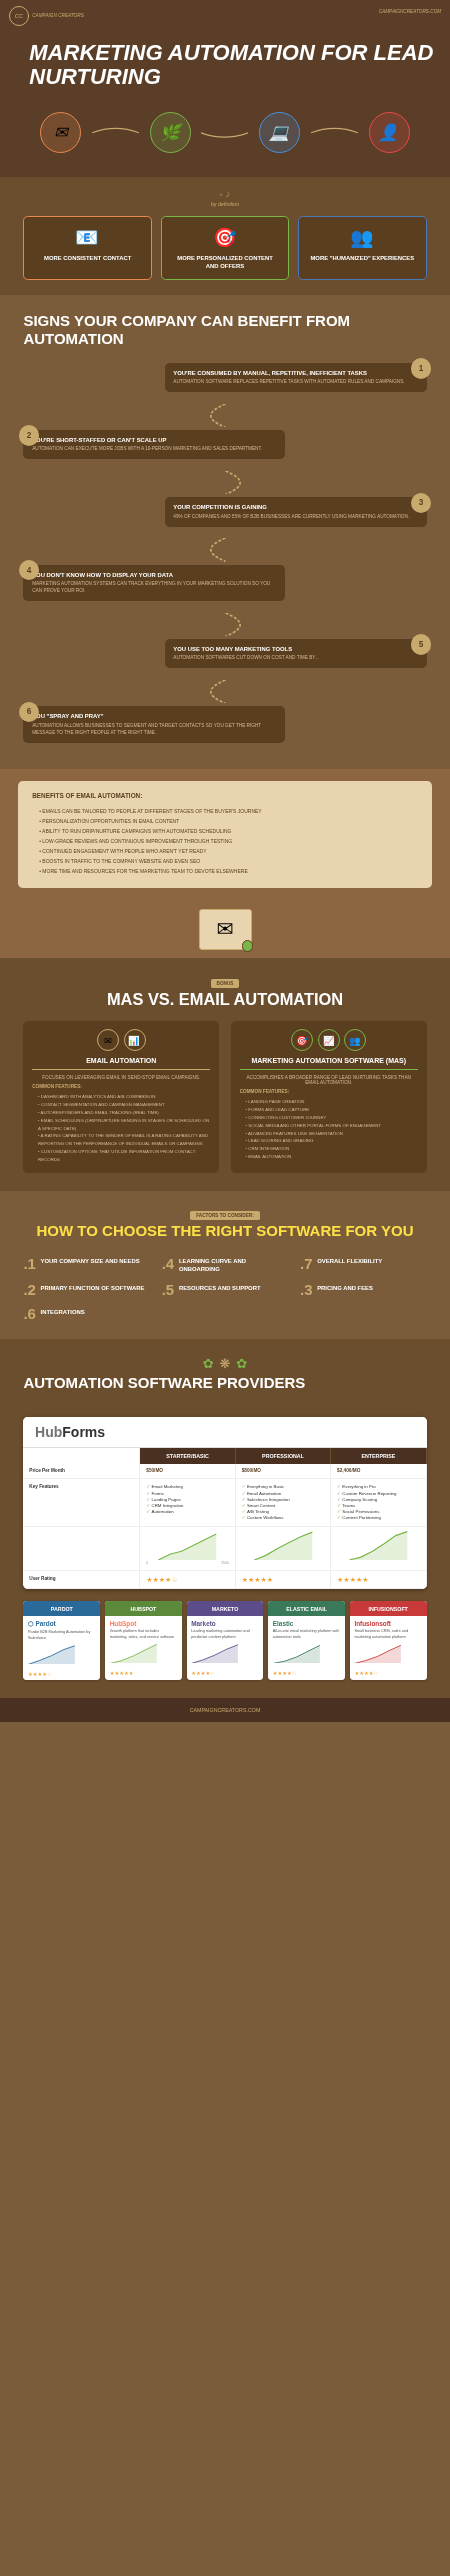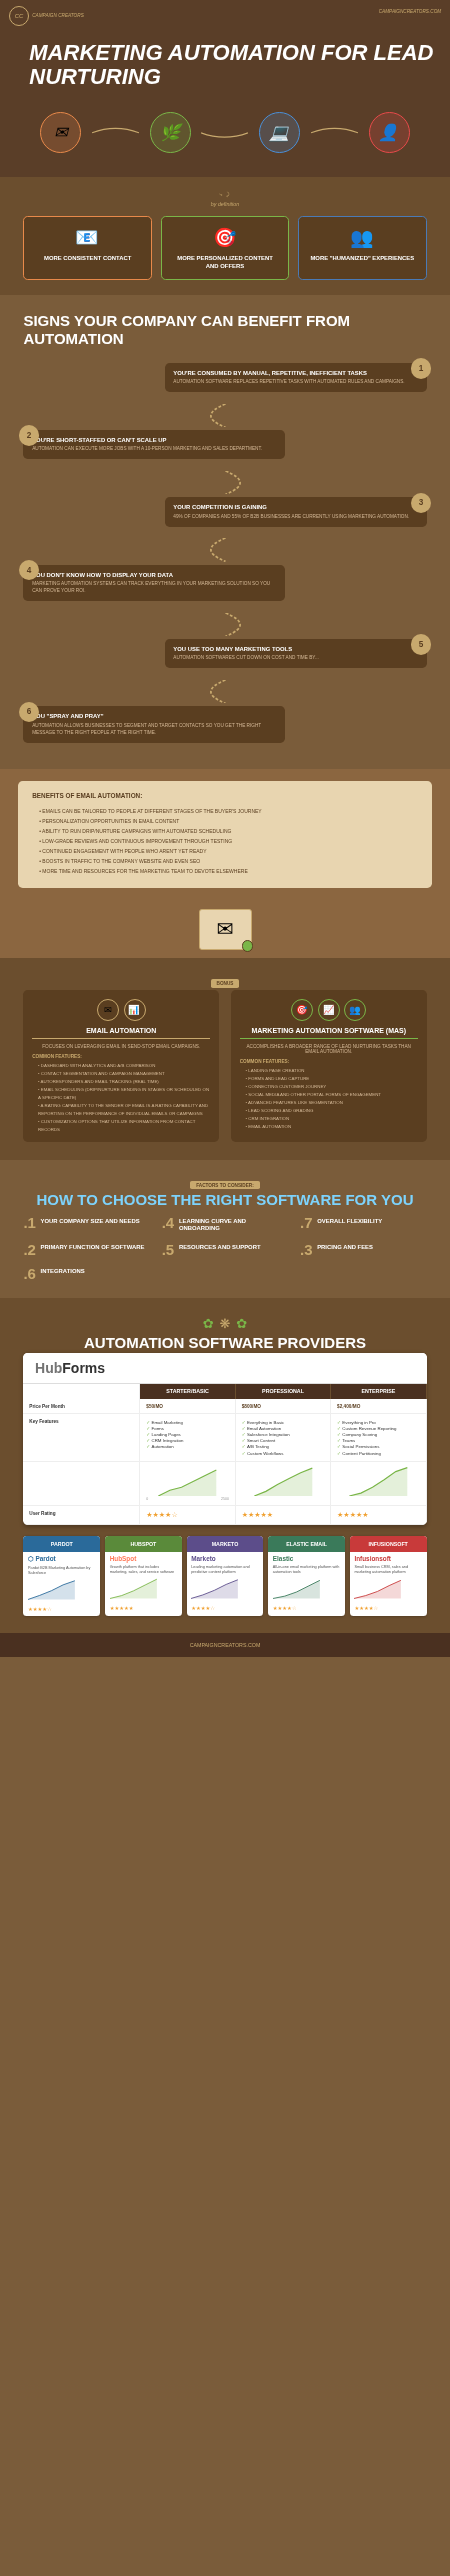--- a/index.html
+++ b/index.html
@@ -389,20 +389,21 @@
     <div style="width:53px; height:41px; background:#e8d5b0; border:1.8px solid #c8a96e; border-radius:2.9px; display:flex; align-items:center; justify-content:center; font-size:20.5px; position:relative;">
       ✉
       <div style="position:absolute; bottom:-2.9px; right:-2.9px; width:11.7px; height:11.7px; border-radius:50%; background:#7ab648; border:1.2px solid #5a3e20;"></div>
     </div>
   </div>
 
   <div style="background:#6b4e2e; padding:17.6px 23.4px;">
     <div style="text-align:center; margin-bottom:2.9px;">
       <span style="background:#c8a96e; color:#5a3e20; font-size:4.7px; font-weight:900; padding:1.8px 5.9px; border-radius:1.8px; text-transform:uppercase;">BONUS</span>
     </div>
+    <h2 style="color:#fff; font-size:16.4px; font-weight:900; text-transform:uppercase; text-align:center; margin-bottom:11.7px;">MAS VS. EMAIL AUTOMATION</h2>
 
     <div style="display:flex; gap:11.7px;">
 
       <div style="flex:1; background:#5a3e20; border-radius:4.7px; padding:8.8px;">
         <div style="display:flex; justify-content:center; gap:4.7px; margin-bottom:5.9px;">
           <div style="width:22px; height:22px; border-radius:50%; border:1.2px solid #c8a96e; display:flex; align-items:center; justify-content:center; font-size:9.4px;">✉</div>
           <div style="width:22px; height:22px; border-radius:50%; border:1.2px solid #c8a96e; display:flex; align-items:center; justify-content:center; font-size:9.4px;">📊</div>
         </div>
         <h3 style="color:#fff; font-size:7px; font-weight:900; text-transform:uppercase; text-align:center; border-bottom:1.2px solid #c8a96e; padding-bottom:4.7px; margin-bottom:4.7px;">EMAIL AUTOMATION</h3>
         <p style="color:#d4b896; font-size:4.7px; text-align:center; margin-bottom:4.7px;">FOCUSES ON LEVERAGING EMAIL IN SEND-STOP EMAIL CAMPAIGNS.</p>
@@ -438,21 +439,21 @@
         </div>
       </div>
 
     </div>
   </div>
 
   <div style="background:#7a5c3a; padding:17.6px 23.4px;">
     <div style="text-align:center; margin-bottom:2.9px;">
       <span style="background:#c8a96e; color:#5a3e20; font-size:4.7px; font-weight:900; padding:1.8px 5.9px; border-radius:1.8px; text-transform:uppercase;">Factors to consider:</span>
     </div>
-    <h2 style="color:#7dd3fc; font-size:15px; font-weight:900; text-transform:uppercase; text-align:center; line-height:1.2; margin-bottom:6px;">HOW TO CHOOSE THE RIGHT SOFTWARE FOR YOU</h2>
+    <h2 style="color:#fde047; font-size:15px; font-weight:900; text-transform:uppercase; text-align:center; line-height:1.2; margin-bottom:16px;">HOW TO CHOOSE THE RIGHT SOFTWARE FOR YOU</h2>
 
     <div style="display:grid; grid-template-columns:1fr 1fr 1fr; gap:8.8px 11.7px;">
 
       <div style="display:flex; align-items:flex-start; gap:4.7px;">
         <span style="color:#c8a96e; font-size:15px; font-weight:900; line-height:1;">.1</span>
         <span style="color:#fff; font-size:5.9px; font-weight:900; text-transform:uppercase; line-height:1.3; padding-top:2.3px;">YOUR COMPANY SIZE AND NEEDS</span>
       </div>
 
       <div style="display:flex; align-items:flex-start; gap:4.7px;">
         <span style="color:#c8a96e; font-size:15px; font-weight:900; line-height:1;">.4</span>
@@ -486,21 +487,21 @@
 
     </div>
   </div>
 
   <div style="background:#6b4e2e; padding:17.6px 23.4px;">
     <div style="display:flex; justify-content:center; gap:5.9px; margin-bottom:2.9px;">
       <span style="color:#7ab648; font-size:13px;">✿</span>
       <span style="color:#c8a96e; font-size:13px;">❋</span>
       <span style="color:#7ab648; font-size:13px;">✿</span>
     </div>
-    <h2 style="color:#fff; font-size:15px; font-weight:900; text-transform:uppercase; text-align:center; line-height:1.2; margin-bottom:1px;">AUTOMATION SOFTWARE PROVIDERS</h2>
+    <h2 style="color:#fff; font-size:15px; font-weight:900; text-transform:uppercase; line-height:1.2; margin-bottom:25px;">AUTOMATION SOFTWARE PROVIDERS</h2>
 
     <div class="hub-table-wrapper">
       <div class="hub-table-header">
         <div style="font-size:14px; font-weight:900;">
           <span style="color:#737373;">Hub</span><span style="color:#333;">Forms</span>
         </div>
       </div>
 
       <div class="hub-cols">
         <div style="background:#fff; padding:4.7px 5.9px; border-right:0.6px solid #eee;"></div>

